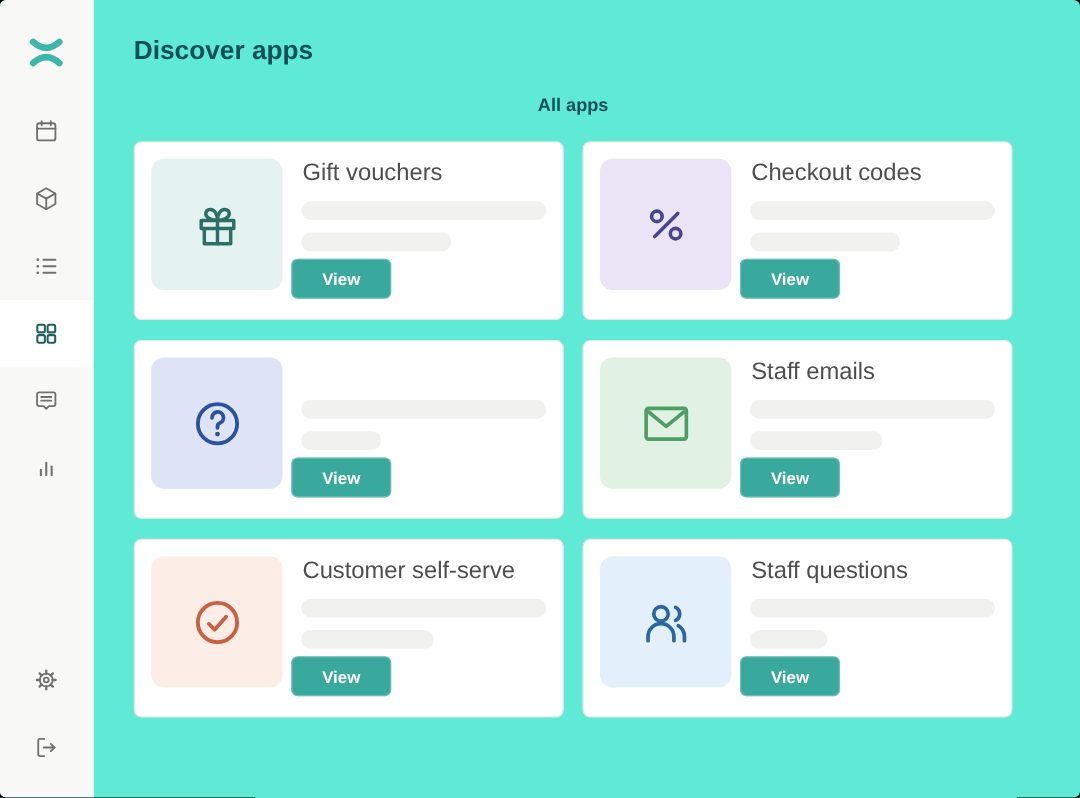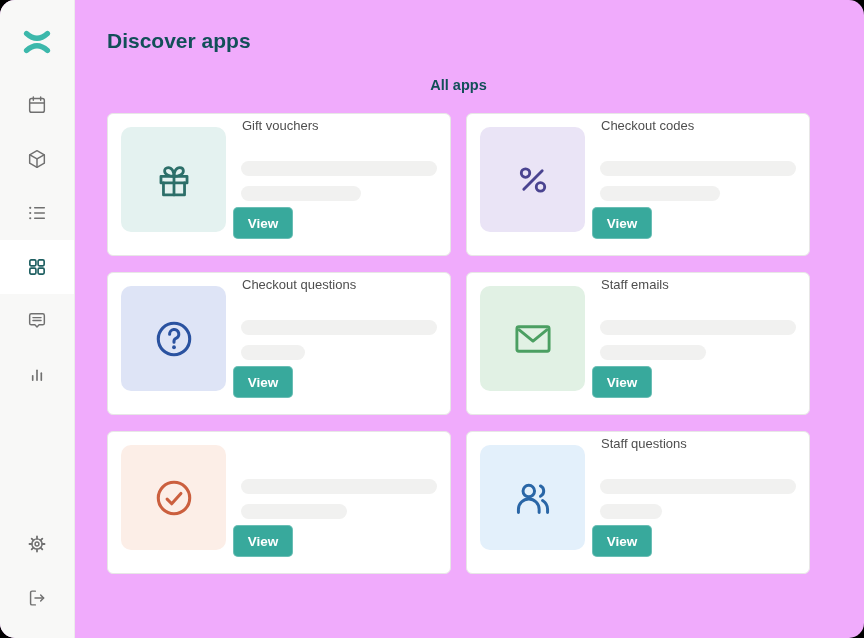--- a/index.html
+++ b/index.html
@@ -1,42 +1,42 @@
 <!DOCTYPE html>
 <html><head>
 <meta charset="utf-8">
 <style>
   html,body{margin:0;padding:0;background:#000;}
   *{box-sizing:border-box;}
   body{font-family:"Liberation Sans","DejaVu Sans",sans-serif;-webkit-font-smoothing:antialiased;}
-  .app{width:864px;height:638px;background:#f0abfc;border-radius:15px;overflow:hidden;display:flex;}
+  .app{width:864px;height:638px;background:#5eead4;border-radius:5px;overflow:hidden;display:flex;}
 
   
   .sidebar{width:75px;flex:0 0 75px;background:#f8f8f7;border-right:1px solid #ececeb;display:flex;flex-direction:column;align-items:stretch;}
   .logo-wrap{height:26px;margin:29px auto 0;display:flex;align-items:center;justify-content:center;}
   .nav{margin-top:23px;display:flex;flex-direction:column;}
   .nav-item{height:54px;display:flex;align-items:center;justify-content:center;cursor:pointer;}
   .nav-item.active{background:#ffffff;}
   .side-footer{margin-top:auto;margin-bottom:13px;display:flex;flex-direction:column;}
   .nav-item svg{display:block;}
 
   
   .main{flex:1;padding:28px 54px 0 32px;overflow:hidden;}
   .page-title{font-size:21px;line-height:25px;font-weight:700;margin:0;}
   .section-label{font-size:14.5px;line-height:18px;font-weight:700;margin-top:23px;text-align:center;}
   .grid{margin-top:19px;display:grid;grid-template-columns:344px 344px;column-gap:15px;row-gap:16px;}
 
   
   .card{position:relative;width:344px;height:143px;background:#fff;border:1px solid #e7e7e6;border-radius:6px;}
   .tile{position:absolute;left:13px;top:13px;width:105px;height:105px;border-radius:10px;display:flex;align-items:center;justify-content:center;}
-  .card-title{position:absolute;left:134px;top:2px;font-size:13px;line-height:19px;color:#4e4e4e;}
+  .card-title{position:absolute;left:134px;top:15px;font-size:19px;line-height:19px;color:#4e4e4e;}
   .bar{position:absolute;height:15px;border-radius:7.5px;background:#f1f1f0;left:133px;}
   .bar1{top:47px;}
   .bar2{top:72px;}
-  .view-btn{position:absolute;left:125px;top:93px;width:60px;height:32px;border:none;border-radius:5px;color:#fff;font-size:13.5px;font-weight:600;font-family:inherit;display:flex;align-items:center;justify-content:center;cursor:pointer;box-shadow:0 0 0 1px rgba(255,255,255,.25) inset;}
+  .view-btn{position:absolute;left:125px;top:93px;width:80px;height:32px;border:none;border-radius:5px;color:#fff;font-size:13.5px;font-weight:600;font-family:inherit;display:flex;align-items:center;justify-content:center;cursor:pointer;box-shadow:0 0 0 1px rgba(255,255,255,.25) inset;}
 </style>
 </head>
 <body>
 
 <div class="app">
 
   <div class="sidebar">
     <div class="logo-wrap" style="color: rgb(60, 184, 171);">
       <svg width="28" height="26" viewBox="0 0 28 26" fill="none" stroke="currentColor" stroke-width="5.2" stroke-linecap="round">
         <path d="M3.5 4.5 Q14 14 24.5 4.5"></path>
@@ -142,21 +142,20 @@
       </div>
 
       <div class="card">
         <div class="tile" style="background: rgb(222, 228, 246); color: rgb(42, 82, 160);">
           <svg width="46" height="46" viewBox="0 0 24 24" fill="none" stroke="currentColor" stroke-width="1.6" stroke-linecap="round" stroke-linejoin="round">
             <circle cx="12" cy="12" r="8.2"></circle>
             <path d="M9.7 9.5a2.4 2.4 0 1 1 3.3 2.2c-.7.3-1 .8-1 1.5v.5"></path>
             <circle cx="12" cy="16.3" r="1" fill="currentColor" stroke="none"></circle>
           </svg>
         </div>
-        <div class="card-title">Checkout questions</div>
         <div class="bar bar1" style="width: 196px;"></div>
         <div class="bar bar2" style="width: 64px;"></div>
         <button class="view-btn" style="background: rgb(56, 169, 156); color: rgb(255, 255, 255);">View</button>
       </div>
 
       <div class="card">
         <div class="tile" style="background: rgb(225, 241, 228); color: rgb(75, 159, 98);">
           <svg width="46" height="46" viewBox="0 0 24 24" fill="none" stroke="currentColor" stroke-width="1.5" stroke-linecap="round" stroke-linejoin="round">
             <rect x="3.6" y="5.6" width="16.8" height="12.8" rx="1"></rect>
             <path d="m4.8 7.2 7.2 5.9 7.2-5.9"></path>
@@ -168,20 +167,21 @@
         <button class="view-btn" style="background: rgb(56, 169, 156); color: rgb(255, 255, 255);">View</button>
       </div>
 
       <div class="card">
         <div class="tile" style="background: rgb(252, 238, 231); color: rgb(203, 95, 62);">
           <svg width="46" height="46" viewBox="0 0 24 24" fill="none" stroke="currentColor" stroke-width="1.6" stroke-linecap="round" stroke-linejoin="round">
             <circle cx="12" cy="12" r="8.2"></circle>
             <path d="m8.4 12.6 2.4 2.4 4.8-5.4"></path>
           </svg>
         </div>
+        <div class="card-title">Customer self-serve</div>
         <div class="bar bar1" style="width: 196px;"></div>
         <div class="bar bar2" style="width: 106px;"></div>
         <button class="view-btn" style="background: rgb(56, 169, 156); color: rgb(255, 255, 255);">View</button>
       </div>
 
       <div class="card">
         <div class="tile" style="background: rgb(227, 240, 251); color: rgb(42, 102, 166);">
           <svg width="46" height="46" viewBox="0 0 24 24" fill="none" stroke="currentColor" stroke-width="1.55" stroke-linecap="round" stroke-linejoin="round">
             <circle cx="9.8" cy="8.4" r="3"></circle>
             <path d="M4.4 19.6v-1.7a5.4 5.4 0 0 1 10.8 0v1.7"></path>

